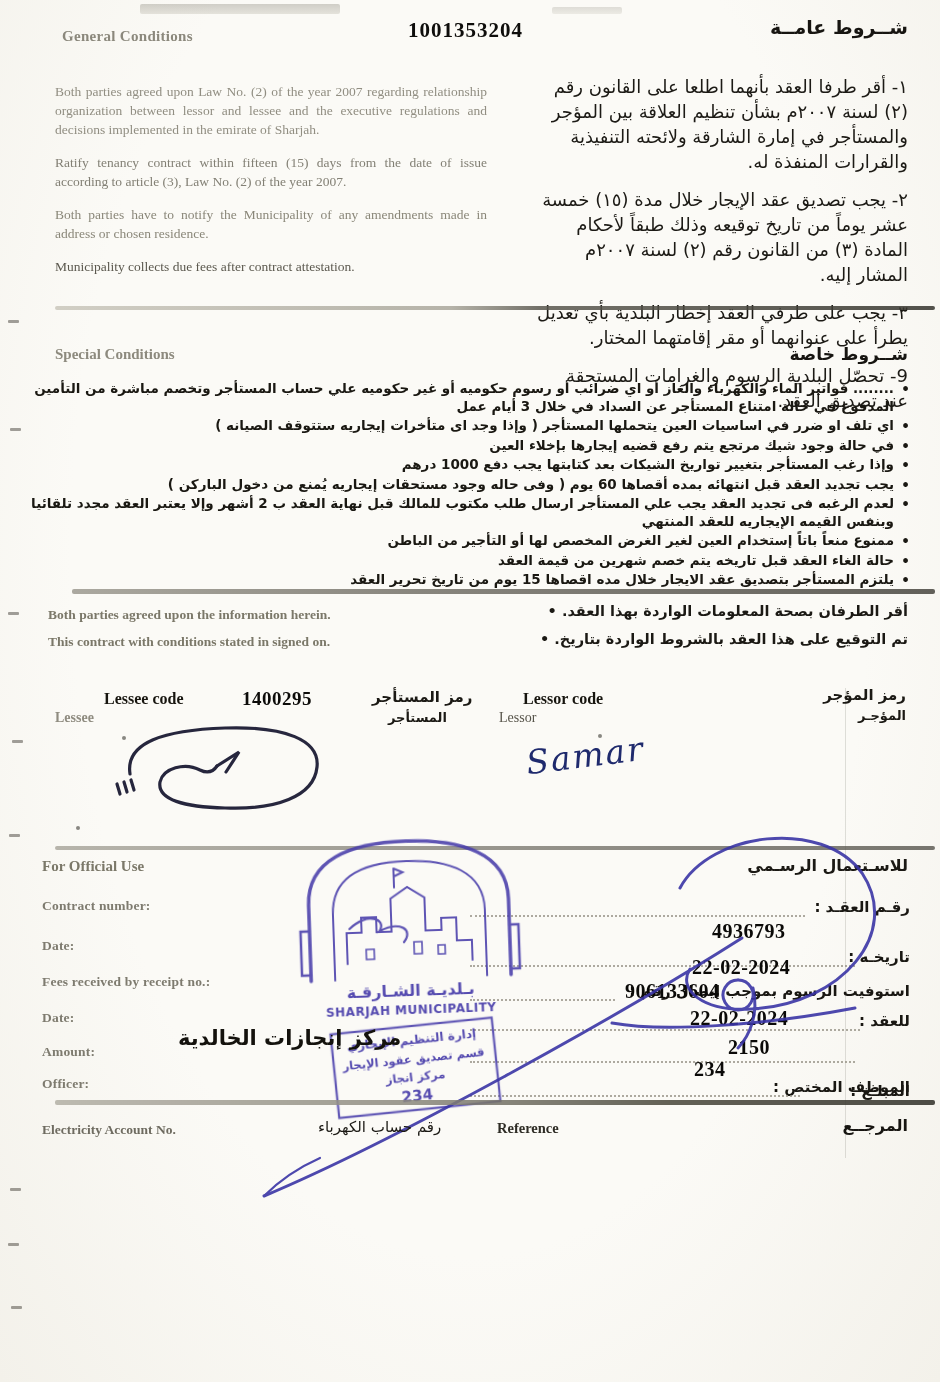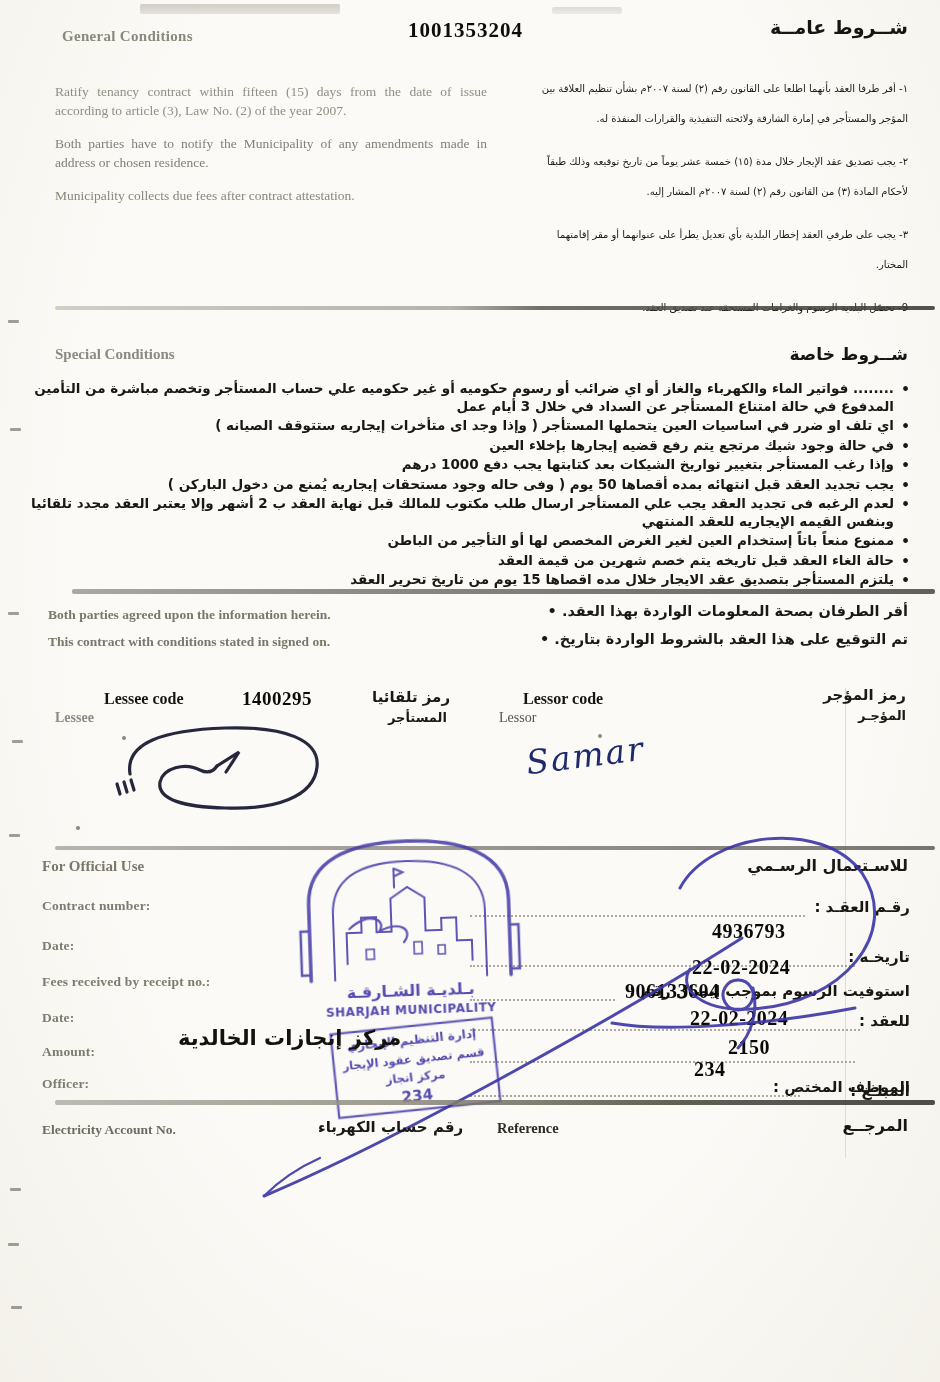--- a/index.html
+++ b/index.html
@@ -16,21 +16,21 @@
   .hdr-num{left:408px;top:18px;font-size:21px;font-weight:bold;color:#0e0d0b;letter-spacing:1px;}
   .hdr-ar{right:32px;top:16px;font-size:19px;font-weight:bold;color:#171511;}
   .ar{font-family:"DejaVu Sans",sans-serif;direction:rtl;text-align:right;}
   
   .gc-en{left:55px;top:82px;width:432px;}
   .gc-en p{margin:0 0 14px 0;font-size:13.5px;line-height:19px;text-align:justify;color:#918e82;}
   .gc-en p:nth-child(2){color:#838075;}
   .gc-en p:nth-child(3){color:#8a8779;}
   .gc-en p:nth-child(4){color:#5b584e;}
   .gc-ar{right:32px;top:74px;width:372px;}
-  .gc-ar p{margin:0 0 13px 0;font-size:10px;line-height:30px;color:#1c1a15;font-weight:500;}
+  .gc-ar p{margin:0 0 13px 0;font-size:18px;line-height:25px;color:#1c1a15;font-weight:500;}
   
   .rule{height:4px;border-radius:2px;}
   .rule1{left:55px;top:306px;width:880px;background:linear-gradient(90deg,#cac7bc 0%,#a9a69b 45%,#5a584f 55%,#35342d 100%);opacity:.85;}
   .rule2{left:72px;top:589px;width:863px;height:5px;background:linear-gradient(90deg,#97948a 0%,#6b685f 40%,#3c3a33 100%);opacity:.8;}
   .rule3{left:55px;top:846px;width:880px;background:linear-gradient(90deg,#a19e93 0%,#76736a 50%,#4b4941 100%);opacity:.75;}
   .rule4{left:55px;top:1100px;width:880px;height:5px;background:linear-gradient(90deg,#b3b0a5 0%,#8c897e 40%,#474539 70%,#2f2e27 100%);opacity:.85;}
   
   .sp-en{left:55px;top:346px;font-size:15px;font-weight:bold;color:#8d8a7e;}
   .sp-ar{right:32px;top:344px;font-size:17px;font-weight:bold;color:#171511;}
   .sc-list{right:30px;top:380px;width:880px;margin:0;padding:0;list-style:none;}
@@ -49,21 +49,21 @@
   .mid{color:#57544a;}
   
   .ofc-title-en{left:42px;top:858px;font-size:15px;font-weight:bold;color:#7b7869;}
   .ofc-title-ar{right:32px;top:856px;font-size:16px;font-weight:bold;color:#1b1914;}
   .ofc-lbl{left:42px;font-size:13.5px;font-weight:bold;color:#7e7b6f;letter-spacing:.2px;}
   .ofc-lbl-ar{right:30px;font-size:15px;font-weight:bold;color:#191712;}
   .ofc-val{font-size:20px;font-weight:bold;color:#0b0a08;font-family:"Liberation Serif",serif;letter-spacing:.5px;}
   .dotline{border-bottom:2px dotted #9a968a;height:0;opacity:.8;}
   
   .ft-en{left:42px;top:1122px;font-size:13.5px;font-weight:bold;color:#6e6b60;}
-  .ft-ar1{left:318px;top:1118px;font-size:15px;font-weight:bold;color:#1b1914;}
+  .ft-ar1{left:318px;top:1118px;font-size:15px;font-weight:normal;color:#1b1914;}
   .ft-ref{left:497px;top:1120px;font-size:14.5px;font-weight:bold;color:#2e2c25;}
   .ft-ar2{right:32px;top:1116px;font-size:16px;font-weight:bold;color:#171511;}
   
   .samar{left:526px;top:736px;font-family:"DejaVu Serif",serif;font-style:italic;font-size:33px;color:#1f2a6d;transform:rotate(-7deg);letter-spacing:2px;}
   .overprint{left:178px;top:1026px;font-size:21px;font-weight:bold;color:#14120d;text-align:center;}
   
   .smudge{background:linear-gradient(180deg,#9b988d,#c9c6bb);opacity:.45;border-radius:2px;}
   .tick{width:11px;height:3px;background:#55524ا;background:#55524a;opacity:.55;border-radius:1px;}
   .dot{width:4px;height:4px;border-radius:50%;background:#3c3a33;opacity:.6;}
   .fold{border-left:1px solid rgba(90,88,78,.18);}
@@ -87,20 +87,21 @@
   <div class="abs dot" style="left:122px;top:736px;"></div>
   <div class="abs dot" style="left:598px;top:734px;"></div>
   <div class="abs dot" style="left:76px;top:826px;"></div>
   <div class="abs fold" style="left:845px;top:688px;height:470px;"></div>
 
   <div class="abs hdr-en">General Conditions</div>
   <div class="abs hdr-num">1001353204</div>
   <div class="abs hdr-ar ar">شــروط عامــة</div>
 
   <div class="abs gc-en">
+    <p>Both parties agreed upon Law No. (2) of the year 2007 regarding relationship organization between lessor and lessee and the executive regulations and decisions implemented in the emirate of Sharjah.</p>
     <p>Ratify tenancy contract within fifteen (15) days from the date of issue according to article (3), Law No. (2) of the year 2007.</p>
     <p>Both parties have to notify the Municipality of any amendments made in address or chosen residence.</p>
     <p>Municipality collects due fees after contract attestation.</p>
   </div>
 
   <div class="abs gc-ar ar">
     <p>١- أقر طرفا العقد بأنهما اطلعا على القانون رقم (٢) لسنة ٢٠٠٧م بشأن تنظيم العلاقة بين المؤجر والمستأجر في إمارة الشارقة ولائحته التنفيذية والقرارات المنفذة له.</p>
     <p>٢- يجب تصديق عقد الإيجار خلال مدة (١٥) خمسة عشر يوماً من تاريخ توقيعه وذلك طبقاً لأحكام المادة (٣) من القانون رقم (٢) لسنة ٢٠٠٧م المشار إليه.</p>
     <p>٣- يجب على طرفي العقد إخطار البلدية بأي تعديل يطرأ على عنوانهما أو مقر إقامتهما المختار.</p>
     <p>9- تحصّل البلدية الرسوم والغرامات المستحقة عند تصديق العقد.</p>
@@ -108,37 +109,37 @@
 
   <div class="abs rule rule1"></div>
 
   <div class="abs sp-en">Special Conditions</div>
   <div class="abs sp-ar ar">شــروط خاصة</div>
   <ul class="abs sc-list ar">
     <li>........ فواتير الماء والكهرباء والغاز أو اي ضرائب أو رسوم حكوميه أو غير حكوميه علي حساب المستأجر وتخصم مباشرة من التأمين المدفوع في حالة امتناع المستأجر عن السداد في خلال 3 أيام عمل</li>
     <li>اي تلف او ضرر في اساسيات العين يتحملها المستأجر ( وإذا وجد اى متأخرات إيجاريه ستتوقف الصيانه )</li>
     <li>في حالة وجود شيك مرتجع يتم رفع قضيه إيجارها بإخلاء العين</li>
     <li>وإذا رغب المستأجر بتغيير تواريخ الشيكات بعد كتابتها يجب دفع 1000 درهم</li>
-    <li>يجب تجديد العقد قبل انتهائه بمده أقصاها 50 يوم ( وفى حاله وجود مستحقات إيجاريه يُمنع من دخول الباركن )</li>
+    <li>يجب تجديد العقد قبل انتهائه بمده أقصاها 60 يوم ( وفى حاله وجود مستحقات إيجاريه يُمنع من دخول الباركن )</li>
     <li>لعدم الرغبه فى تجديد العقد يجب علي المستأجر ارسال طلب مكتوب للمالك قبل نهاية العقد ب 2 أشهر وإلا يعتبر العقد مجدد تلقائيا وبنفس القيمه الإيجاريه للعقد المنتهي</li>
     <li>ممنوع منعاً باتاً إستخدام العين لغير الغرض المخصص لها أو التأجير من الباطن</li>
     <li>حالة الغاء العقد قبل تاريخه يتم خصم شهرين من قيمة العقد</li>
     <li>يلتزم المستأجر بتصديق عقد الايجار خلال مده اقصاها 15 يوم من تاريخ تحرير العقد</li>
   </ul>
 
   <div class="abs rule rule2"></div>
 
   <div class="abs att-en" style="top:607px;">Both parties agreed upon the information herein.</div>
   <div class="abs att-en" style="top:634px;">This contract with conditions stated in signed on.</div>
   <div class="abs att-ar ar" style="top:603px;">أقر الطرفان بصحة المعلومات الواردة بهذا العقد.</div>
   <div class="abs att-ar ar" style="top:631px;">تم التوقيع على هذا العقد بالشروط الواردة بتاريخ.</div>
 
   <div class="abs code-lbl-en" style="left:104px;top:690px;">Lessee code</div>
   <div class="abs code-val" style="left:242px;top:688px;">1400295</div>
-  <div class="abs code-lbl-ar ar" style="left:372px;top:688px;">رمز تلقائيا</div>
+  <div class="abs code-lbl-ar ar" style="left:372px;top:688px;">رمز المستأجر</div>
   <div class="abs code-lbl-en faded code-sub" style="left:55px;top:710px;font-size:14px;">Lessee</div>
   <div class="abs code-lbl-ar ar code-sub" style="left:388px;top:710px;">المستأجر</div>
   <div class="abs code-lbl-en" style="left:523px;top:690px;">Lessor code</div>
   <div class="abs code-lbl-en mid" style="left:499px;top:710px;font-size:14px;font-weight:normal;">Lessor</div>
   <div class="abs code-lbl-ar ar" style="right:34px;top:686px;">رمز المؤجر</div>
   <div class="abs code-lbl-ar ar code-sub" style="right:34px;top:708px;">المؤجـر</div>
 
   <svg class="abs" style="left:105px;top:722px;" width="240" height="100" viewBox="0 0 240 100">
     <g stroke="#15152e" stroke-width="3.2" fill="none" stroke-linecap="round" opacity=".92">
       <path d="M 25 52 C 20 20 60 8 120 6 C 180 4 215 18 212 45 C 209 75 170 88 120 86 C 80 85 52 78 55 60 C 58 46 80 40 95 48 C 103 52 108 50 112 44"></path>

